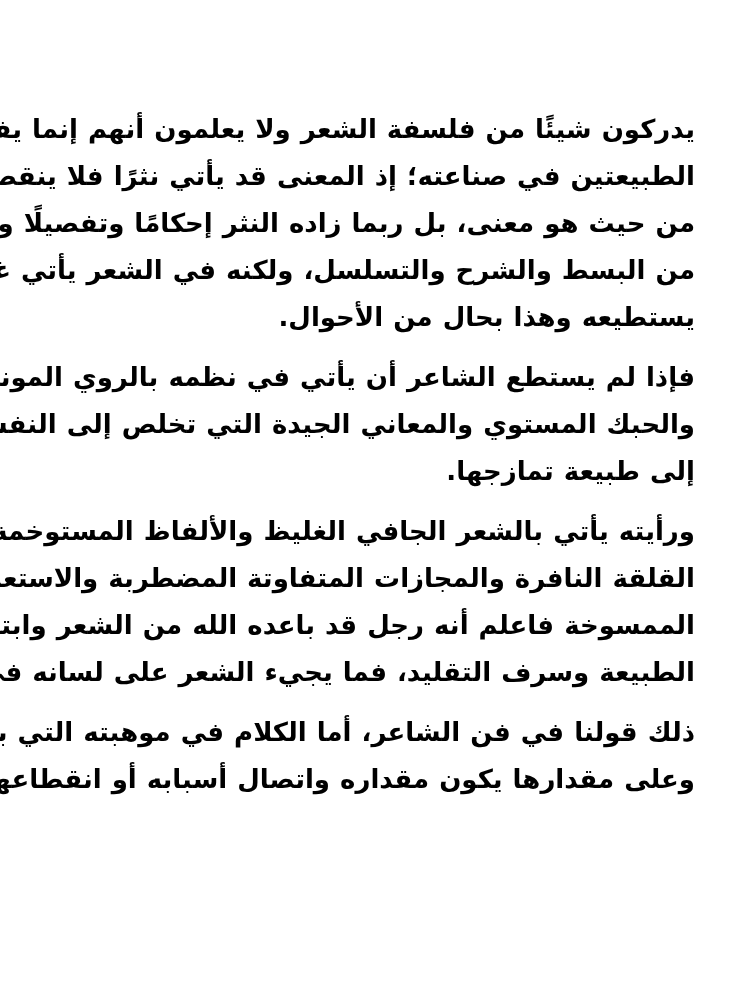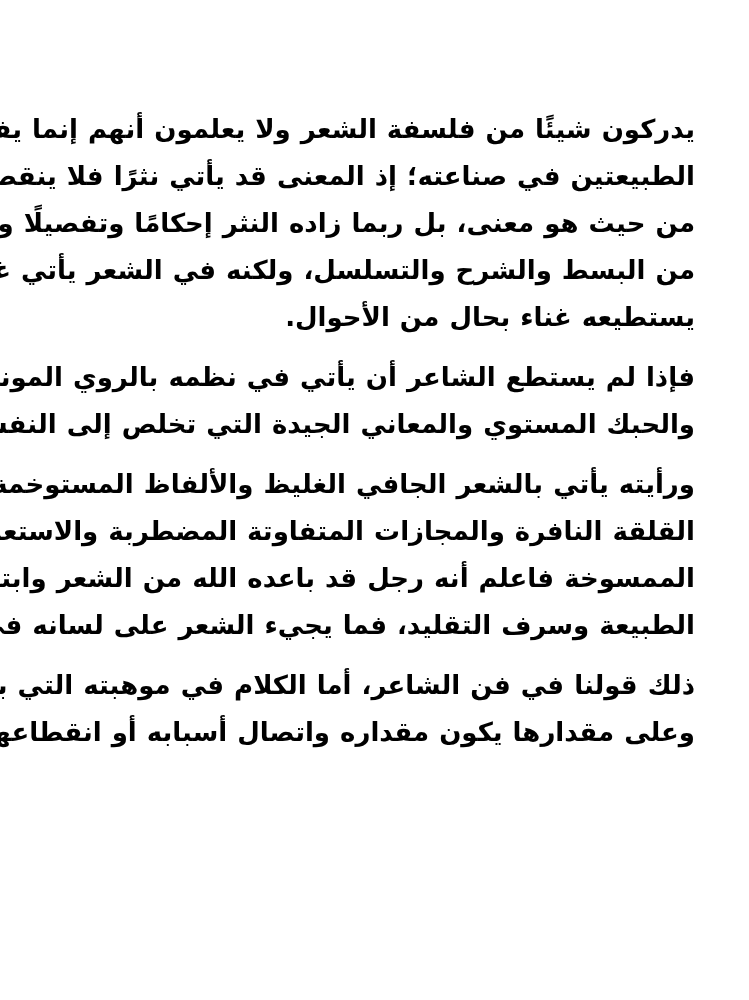--- a/index.html
+++ b/index.html
@@ -47,25 +47,26 @@
 </head>
 <body>
 
 <div class="page" style="background: rgb(255, 255, 255);">
   <div class="text-body" style="color: rgb(0, 0, 0);">
       <p class="paragraph">
         <span class="line">يدركون شيئًا من فلسفة الشعر ولا يعلمون أنهم إنما يفسدون أقوى</span>
         <span class="line">الطبيعتين في صناعته؛ إذ المعنى قد يأتي نثرًا فلا ينقصه ذلك عن الشعر</span>
         <span class="line">من حيث هو معنى، بل ربما زاده النثر إحكامًا وتفصيلًا وقوة بما يتهيأ فيه</span>
         <span class="line">من البسط والشرح والتسلسل، ولكنه في الشعر يأتي غناء، وهذا ما لا</span>
-        <span class="line last-right">يستطيعه غناء بحال من الأحوال.</span>
+        <span class="line last-right">يستطيعه وهذا بحال من الأحوال.</span>
       </p>
       <p class="paragraph">
         <span class="line">فإذا لم يستطع الشاعر أن يأتي في نظمه بالروي المونق والنسج المتلائم</span>
         <span class="line">والحبك المستوي والمعاني الجيدة التي تخلص إلى النفس خلوص طبيعة</span>
+        <span class="line last-right">إلى طبيعة تمازجها.</span>
       </p>
       <p class="paragraph">
         <span class="line">ورأيته يأتي بالشعر الجافي الغليظ والألفاظ المستوخمة الرديئة والقافية</span>
         <span class="line">القلقة النافرة والمجازات المتفاوتة المضطربة والاستعارات البعيدة</span>
         <span class="line">الممسوخة  فاعلم أنه رجل قد باعده الله من الشعر وابتلاه مع ذلك بزيغ</span>
         <span class="line">الطبيعة وسرف التقليد، فما يجيء الشعر على لسانه في بيت إلا بعد أن</span>
       </p>
       <p class="paragraph">
         <span class="line">ذلك قولنا في فن الشاعر، أما الكلام في موهبته التي بها صار شاعرًا</span>
         <span class="line last-justify">وعلى مقدارها يكون مقداره واتصال أسبابه أو انقطاعها من الشعر، فذلك</span>

